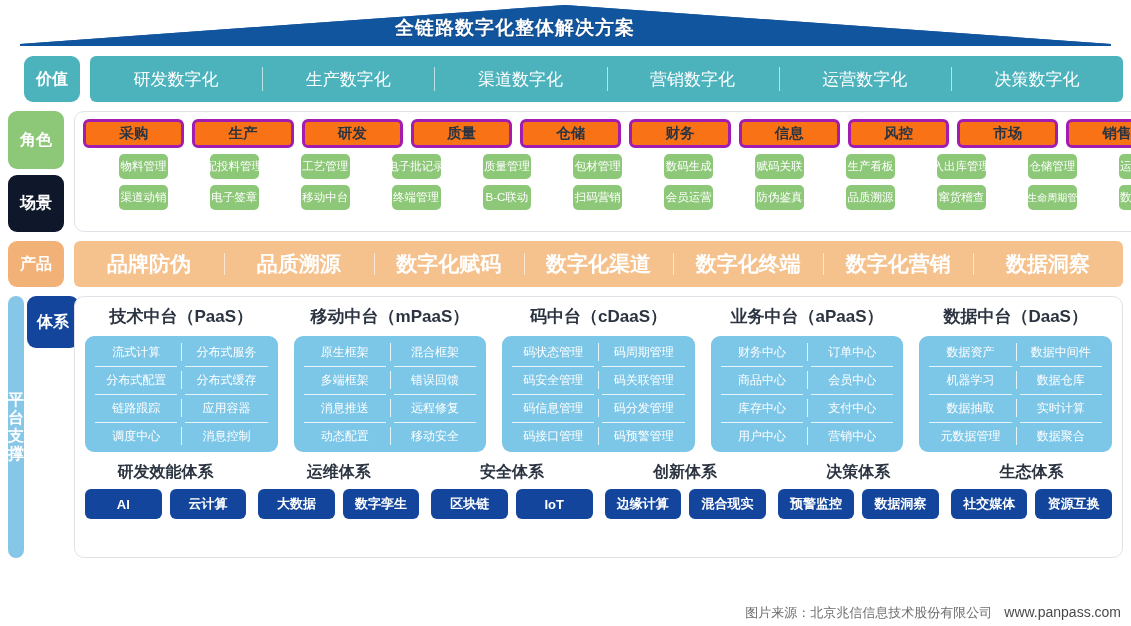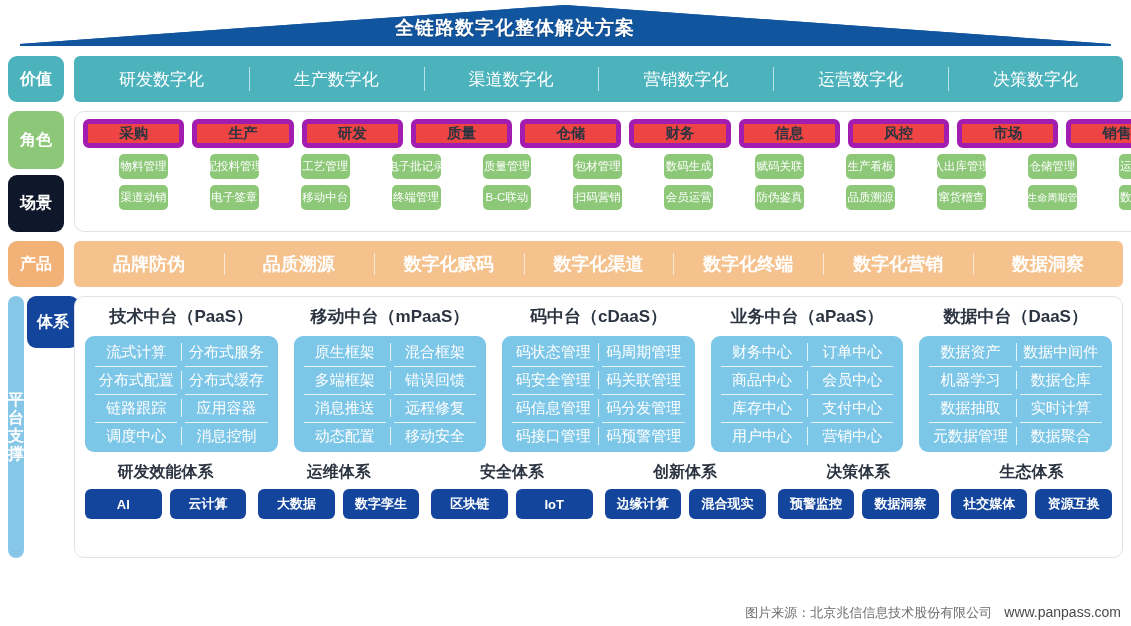--- a/index.html
+++ b/index.html
@@ -24,21 +24,21 @@
   
   .row { display: flex; align-items: stretch; padding: 0 8px; }
   .tag {
     flex: 0 0 56px; width: 56px;
     border-radius: 9px;
     color: #ffffff; font-weight: bold; font-size: 16px;
     display: flex; align-items: center; justify-content: center;
     text-align: center; line-height: 1.12;
     margin-right: 10px;
   }
-  .tag-value    { background: #4cb3bd; }
+  .tag-value    { background: #4cb3bd; margin-left: 16px; }
   .tag-role     { background: #8dc878; }
   .tag-scene    { background: #0f172a; }
   .tag-product  { background: #f2b177; }
   .tag-platform { background: #86c7e8; }
   .tag-system   { background: #12459b; }
 
   .panel { flex: 1 1 auto; }
   .panel-white {
     background: #ffffff;
     border: 1px solid #dfe3e8;
@@ -65,22 +65,22 @@
   
   .rs-row { margin-top: 9px; height: 121px; }
   .rs-tags { flex: 0 0 56px; width: 56px; margin-right: 10px;
              display: flex; flex-direction: column; gap: 6px; }
   .rs-tags .tag { margin-right: 0; flex: 1 1 0; }
   .rs-panel { padding: 7px 8px 8px 8px; display: flex; flex-direction: column; gap: 6px; }
 
   .role-line { display: flex; gap: 8px; }
   .role-chip {
     flex: 1 1 0; height: 29px;
-    border: 5px solid #a21caf; border-radius: 6px;
-    background: #ef4444; color: #2b3440;
+    border: 3px solid #a21caf; border-radius: 6px;
+    background: #f97316; color: #2b3440;
     font-size: 14.5px; font-weight: bold;
     display: flex; align-items: center; justify-content: center;
   }
 
   .scene-line { display: flex; gap: 6px; }
   .scene-chip {
     flex: 1 1 0; height: 25px;
     background: #8dc878; border-radius: 5px;
     color: #ffffff; font-size: 11.5px;
     display: flex; align-items: center; justify-content: center;
@@ -89,21 +89,21 @@
   .scene-chip.tiny { font-size: 10px; }
 
   
   .product-row { margin-top: 9px; height: 46px; }
   .product-bar {
     height: 46px; background: #f5c18c; border-radius: 6px;
     display: flex; align-items: center;
   }
   .product-cell {
     flex: 1 1 0; text-align: center; color: #ffffff;
-    font-size: 18px; font-weight: bold; position: relative;
+    font-size: 21px; font-weight: bold; position: relative;
   }
   .product-cell + .product-cell::before {
     content: ""; position: absolute; left: 0; top: 50%;
     transform: translateY(-50%);
     width: 1px; height: 22px; background: rgba(255,255,255,.62);
   }
 
   
   .ps-row { margin-top: 9px; height: 262px; }
   .ps-tags { flex: 0 0 56px; width: 56px; margin-right: 10px;
@@ -118,21 +118,21 @@
   .platform-title {
     text-align: center; color: #2b3440;
     font-size: 17px; font-weight: bold; margin-bottom: 8px;
   }
   .platform-grid {
     background: #7cc6e8; border-radius: 9px;
     padding: 2px 6px;
     display: grid; grid-template-columns: 1fr 1fr;
   }
   .platform-cell {
-    height: 28px; color: #ffffff; font-size: 15px;
+    height: 28px; color: #ffffff; font-size: 12px;
     display: flex; align-items: center; justify-content: center;
     position: relative; white-space: nowrap;
   }
   .platform-cell:nth-child(2n)::before {
     content: ""; position: absolute; left: 0; top: 5px; bottom: 5px;
     width: 1px; background: rgba(255,255,255,.8);
   }
   .platform-cell:nth-child(n+3)::after {
     content: ""; position: absolute; left: 4px; right: 4px; top: 0;
     height: 1px; background: rgba(255,255,255,.8);

